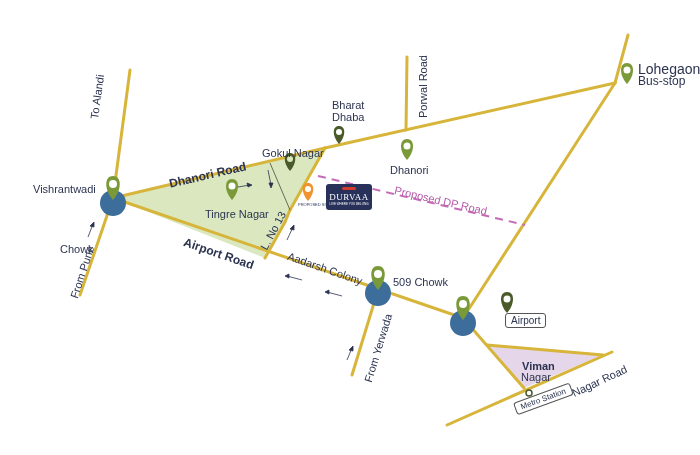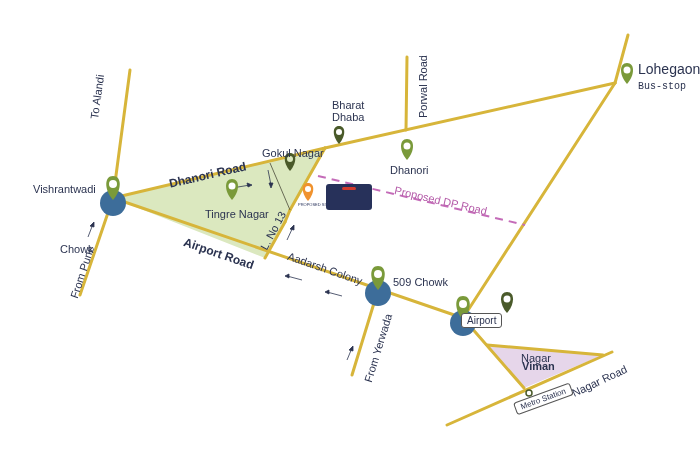--- a/index.html
+++ b/index.html
@@ -3,21 +3,21 @@
 <meta charset="utf-8">
 <style>
   html, body { margin: 0; padding: 0; background: #ffffff; }
   #map { position: relative; width: 700px; height: 455px; overflow: hidden; background: #ffffff; font-family: "Liberation Sans", sans-serif; }
   #map svg { position: absolute; left: 0; top: 0; }
   .lbl { position: absolute; color: #2b3350; font-family: "Liberation Sans", sans-serif; font-size: 11px; line-height: 12px; white-space: nowrap; }
   .lbl.road { font-weight: bold; font-size: 12px; }
   .lbl.dp { color: #b45aa8; font-size: 11px; }
   .boxlbl { position: absolute; border: 1px solid #555; border-radius: 3px; background: #fff; color: #2b3350; font-size: 10px; padding: 1px 5px; font-family: "Liberation Sans", sans-serif; white-space: nowrap; }
   .logo { position: absolute; left: 326px; top: 184px; width: 46px; height: 26px; background: #27315a; border-radius: 3px; color: #fff; text-align: center; }
-  .logo .t { font-family: "Liberation Serif", serif; font-size: 9px; letter-spacing: 0.5px; line-height: 9px; margin-top: 25px; display: block; }
+  .logo .t { font-family: "Liberation Serif", serif; font-size: 9px; letter-spacing: 0.5px; line-height: 9px; margin-top: 9px; display: block; }
   .logo .s { font-size: 3px; line-height: 4px; display: block; }
   .logo .bar { position: absolute; left: 16px; top: 3px; width: 14px; height: 3px; background: #d23b2e; border-radius: 2px; }
   .ptag { position: absolute; left: 298px; top: 202px; font-size: 4px; color: #27315a; }
 </style>
 </head>
 <body>
 
 <div id="map">
   <svg width="700" height="455" viewBox="0 0 700 455">
 
@@ -113,32 +113,32 @@
   <div class="lbl" style="left:88px;top:118px;transform:rotate(-82deg);transform-origin:left top;">To Alandi</div>
   <div class="lbl" style="left:33px;top:183px;">Vishrantwadi</div>
   <div class="lbl" style="left:60px;top:195px;margin-top:48px;">Chowk</div>
   <div class="lbl road" style="left:168px;top:178px;transform:rotate(-13deg);transform-origin:left top;">Dhanori Road</div>
   <div class="lbl" style="left:262px;top:138px;margin-top:9px;">Gokul Nagar</div>
   <div class="lbl" style="left:332px;top:99px;">Bharat</div>
   <div class="lbl" style="left:332px;top:111px;text-align:center;">Dhaba</div>
   <div class="lbl" style="left:417px;top:118px;transform:rotate(-90deg);transform-origin:left top;">Porwal Road</div>
   <div class="lbl" style="left:390px;top:164px;">Dhanori</div>
   <div class="lbl" style="left:638px;top:63px;font-size:14px;">Lohegaon</div>
-  <div class="lbl" style="left:638px;top:81px;font-size:10px;font-family:Liberation Mono, monospace;">Bus-stop</div>
+  <div class="lbl" style="left:638px;top:75px;font-size:12px;">Bus-stop</div>
   <div class="lbl" style="left:205px;top:208px;">Tingre Nagar</div>
   <div class="lbl" style="left:258px;top:246px;transform:rotate(-62deg);transform-origin:left top;">L. No 13</div>
   <div class="lbl dp" style="left:396px;top:184px;transform:rotate(13deg);transform-origin:left top;">Proposed DP Road</div>
   <div class="lbl road" style="left:186px;top:236px;transform:rotate(19deg);transform-origin:left top;">Airport Road</div>
   <div class="lbl" style="left:290px;top:250px;transform:rotate(19deg);transform-origin:left top;">Aadarsh Colony</div>
   <div class="lbl" style="left:68px;top:296px;transform:rotate(-72deg);transform-origin:left top;">From Pune</div>
   <div class="lbl" style="left:393px;top:276px;">509 Chowk</div>
   <div class="lbl" style="left:362px;top:380px;transform:rotate(-73deg);transform-origin:left top;">From Yerwada</div>
-  <div class="boxlbl" style="left:461px;top:313px;">Airport</div>
+  <div class="boxlbl" style="left:505px;top:313px;">Airport</div>
   <div class="lbl" style="left:522px;top:360px;font-weight:bold;">Viman</div>
-  <div class="lbl" style="left:521px;top:352px;">Nagar</div>
+  <div class="lbl" style="left:521px;top:371px;">Nagar</div>
   <div class="lbl" style="left:570px;top:388px;transform:rotate(-25deg);transform-origin:left top;">Nagar Road</div>
   <div class="boxlbl" style="left:513px;top:403px;font-size:8px;transform:rotate(-20deg);transform-origin:left top;">Metro Station</div>
 
   <div class="ptag">PROPOSED SITE</div>
   <div class="logo">
     <span class="bar"></span>
     <span class="t">DURVAA</span>
     <span class="s">LIVE WHERE YOU BELONG</span>
   </div>
 </div>

